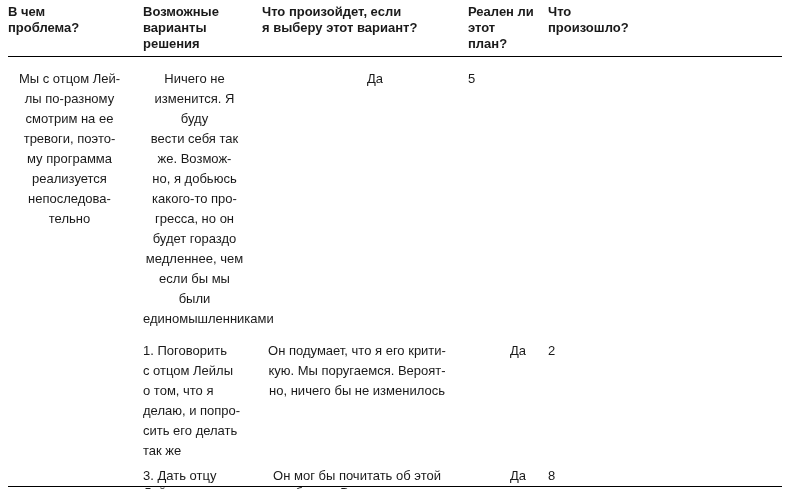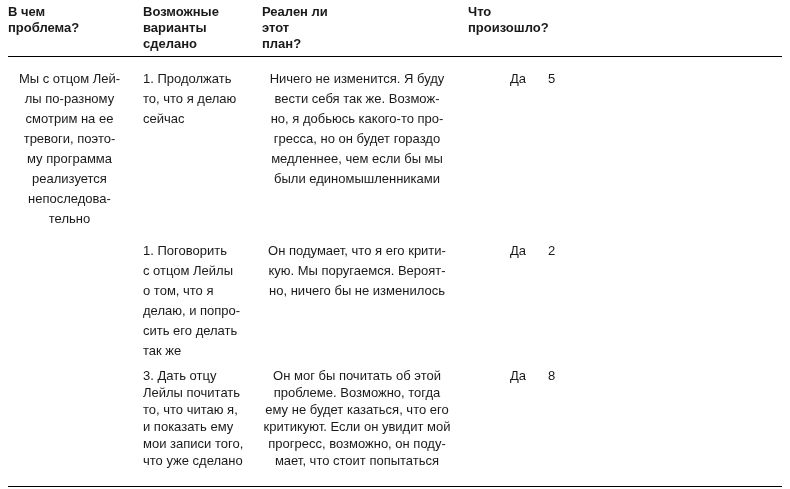--- a/index.html
+++ b/index.html
@@ -57,39 +57,38 @@
 </head>
 <body>
 
 <div class="page">
 
   <div class="grid header-row">
     <div class="header-cell">В чем
 проблема?</div>
     <div class="header-cell">Возможные
 варианты
-сделано</div>
+решения</div>
+    <div class="header-cell">Что произойдет, если
+я выберу этот вариант?</div>
     <div class="header-cell">Реален ли
 этот
 план?</div>
     <div class="header-cell">Что произошло?</div>
   </div>
 
   <div class="grid body-row row-1">
     <div class="cell col-problem">Мы с отцом Лей-
 лы по-разному
 смотрим на ее
 тревоги, поэто-
 му программа
 реализуется
 непоследова-
 тельно</div>
-    <div class="cell col-option">1. Продолжать
-то, что я делаю
-сейчас</div>
     <div class="cell col-outcome">Ничего не изменится. Я буду
 вести себя так же. Возмож-
 но, я добьюсь какого-то про-
 гресса, но он будет гораздо
 медленнее, чем если бы мы
 были единомышленниками</div>
     <div class="cell col-realistic">Да</div>
     <div class="cell col-score">5</div>
     <div class="cell col-happened"></div>
   </div>

